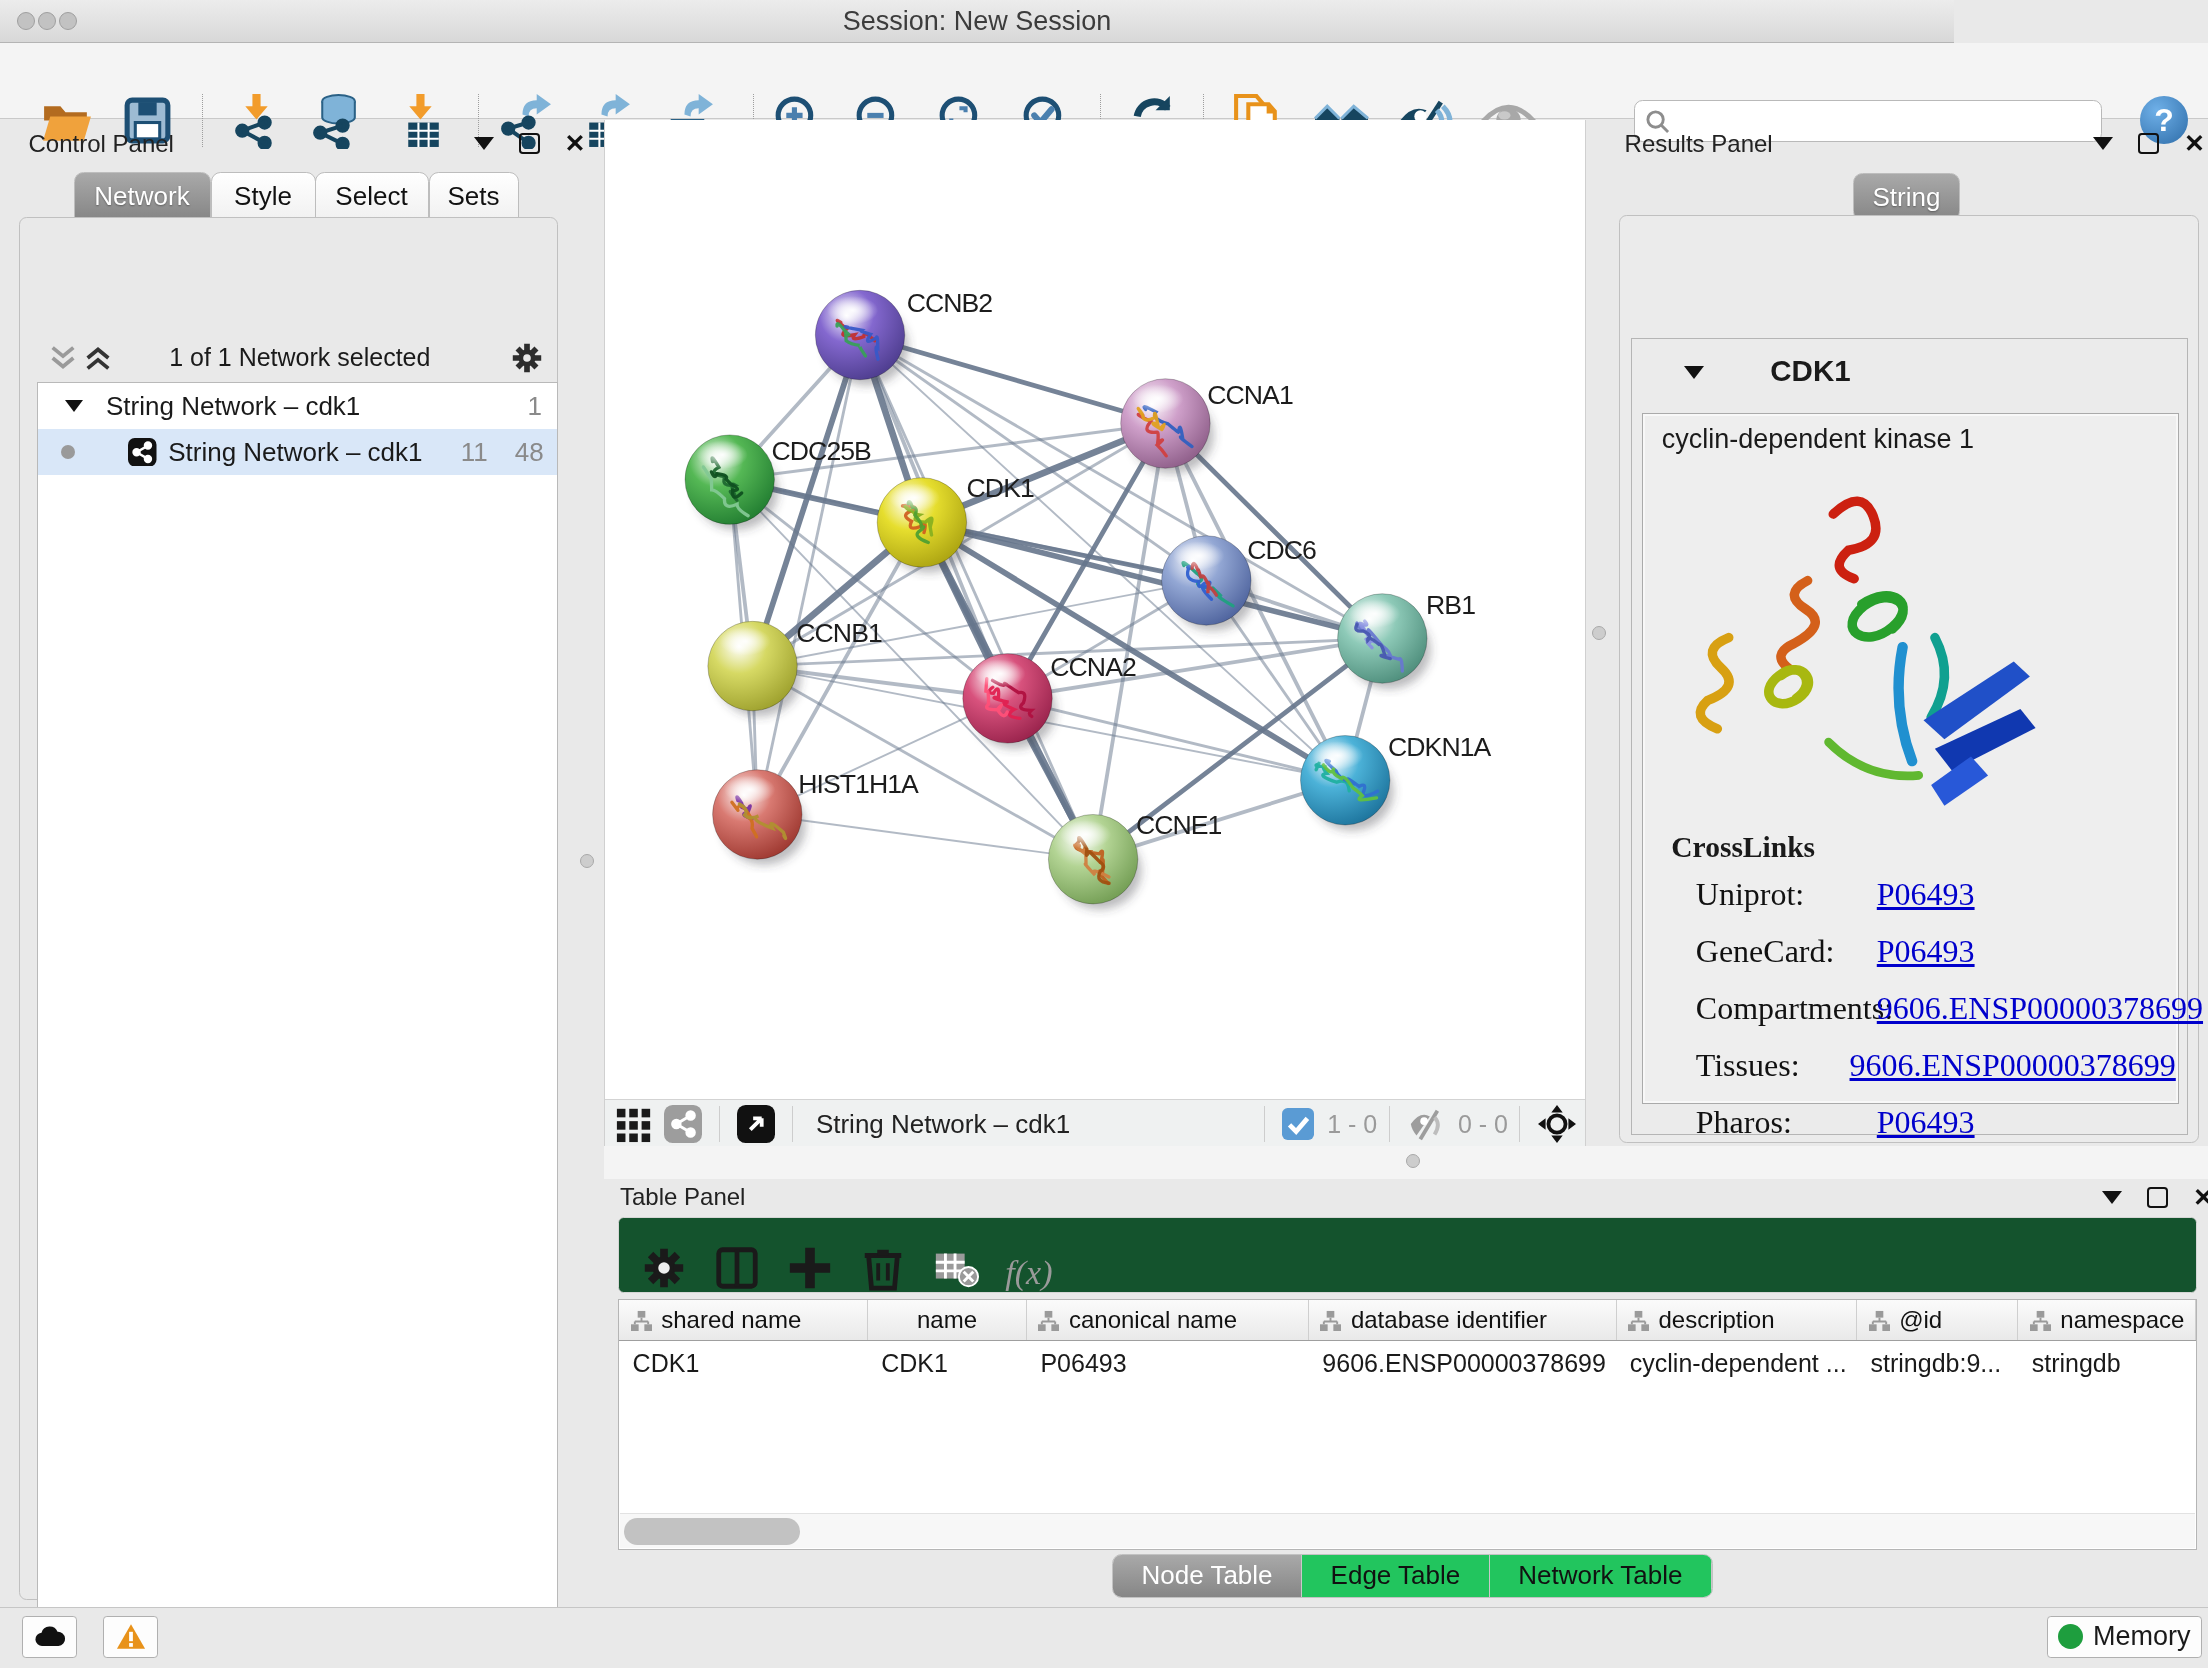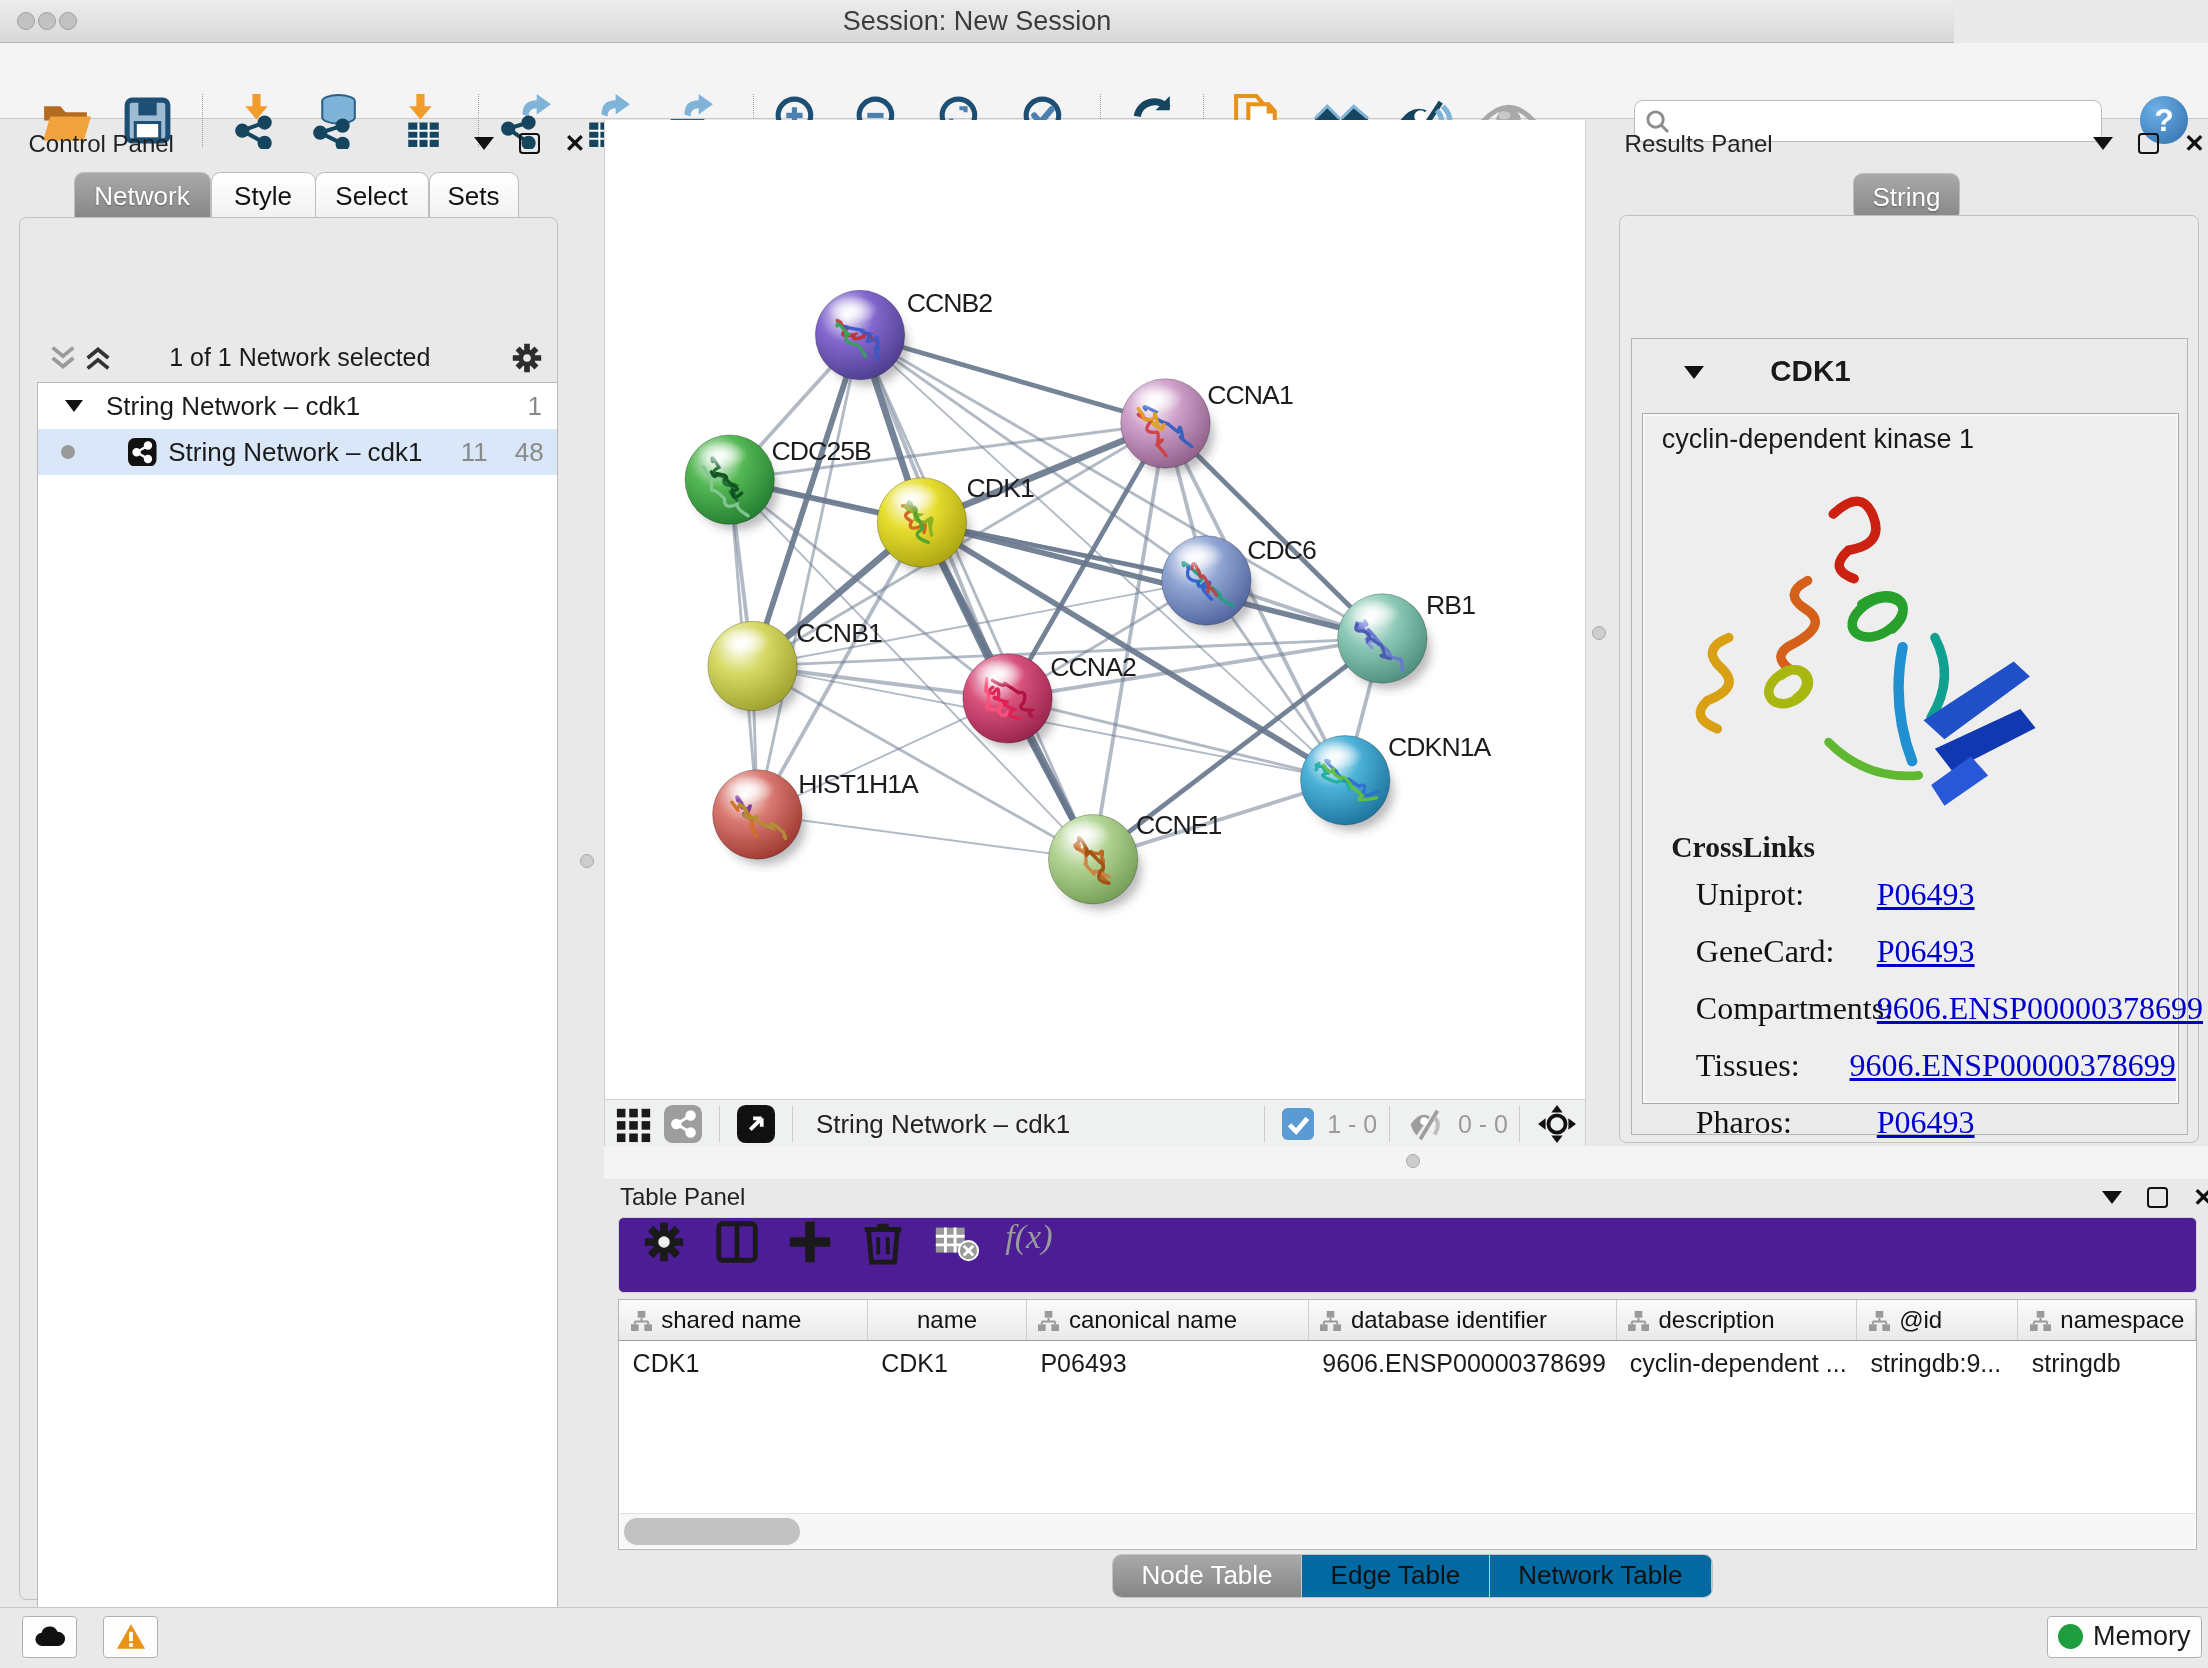--- a/index.html
+++ b/index.html
@@ -63,35 +63,35 @@
   #rp-content{position:absolute;left:9.5px;top:74px;width:535px;height:689px;border:1px solid #aaa;
     box-shadow:inset 0 0 0 1.9px #f8f8f8;background:#eee;}
   .serif{font-family:"Liberation Serif",serif;}
   .xlink{color:#0000cc;text-decoration:underline;cursor:pointer;}
   .xl-row{display:flex;font-size:32px;margin:0 0 20px 53px;}
   .xl-lab{width:181px;color:#111;}
   
   #hsplit{left:604px;top:1146px;width:1605px;height:33px;background:#f4f4f4;}
   
   #table-panel{left:604px;top:1179px;width:1605px;height:428px;}
-  #tp-toolbar{position:absolute;left:14.3px;top:38px;width:1579px;height:76px;background:#4c1d95;
-    border:1px solid #d5d5d5;border-radius:5.7px;display:flex;align-items:flex-start;padding-left:21px;box-sizing:border-box;}
+  #tp-toolbar{position:absolute;left:14.3px;top:38px;width:1579px;height:76px;background:#14532d;
+    border:1px solid #d5d5d5;border-radius:5.7px;display:flex;align-items:flex-end;padding-left:21px;box-sizing:border-box;}
   .tp-ic{width:48px;height:48px;margin-right:25px;cursor:pointer;}
   #tp-table{position:absolute;left:14.3px;top:120px;width:1579px;height:251px;background:#fff;border:1px solid #b5b5b5;box-sizing:border-box;}
   #tp-header{display:flex;height:40px;background:linear-gradient(#fbfbfb,#e9e9e9);border-bottom:1.9px solid #9f9f9f;}
   .th{display:flex;align-items:center;font-size:24px;color:#111;box-sizing:border-box;
       border-right:1px solid #cfcfcf;overflow:hidden;white-space:nowrap;cursor:pointer;}
   .th svg{margin:0 9.5px 0 11.4px;flex:none;}
   .td{font-size:25px;padding:7.6px 0 0 13.3px;box-sizing:border-box;overflow:hidden;white-space:nowrap;}
   #tp-row{display:flex;height:40px;cursor:pointer;}
   #tp-scroll{position:absolute;left:1px;bottom:1px;width:1575px;height:34px;background:#f7f7f7;border-top:1px solid #e2e2e2;}
   #tp-thumb{position:absolute;left:3.8px;top:3.8px;width:176px;height:27px;border-radius:13.3px;background:#c2c2c2;cursor:pointer;}
   #tp-tabs{position:absolute;left:508px;top:375px;height:42px;display:flex;border-radius:9.5px;overflow:hidden;
     border:1px solid #c2c2c2;}
-  .tp-tab{height:42px;padding:0 28.5px;font-size:26px;line-height:40px;background:#0369a1;color:#111;
+  .tp-tab{height:42px;padding:0 28.5px;font-size:26px;line-height:40px;background:#22c55e;color:#111;
     border-right:1px solid #c9c9c9;cursor:pointer;}
   .tp-tab.active{background:linear-gradient(#a9a9a9,#868686);color:#fff;}
   
   #statusbar{left:0;top:1607px;width:2208px;height:61px;background:#e9e9e9;border-top:1px solid #c6c6c6;}
   .sb-btn{position:absolute;top:7.6px;height:42px;background:#fdfdfd;border:1.9px solid #b0b0b0;border-radius:3.8px;
     display:flex;align-items:center;justify-content:center;cursor:pointer;box-sizing:border-box;}
   #memory-btn{left:2047px;width:155px;font-size:27px;gap:9.5px;}
   #memory-dot{width:25px;height:25px;border-radius:50%;background:#1e9e3e;}
   svg text{font-family:"Liberation Sans",sans-serif;}
 </style>

